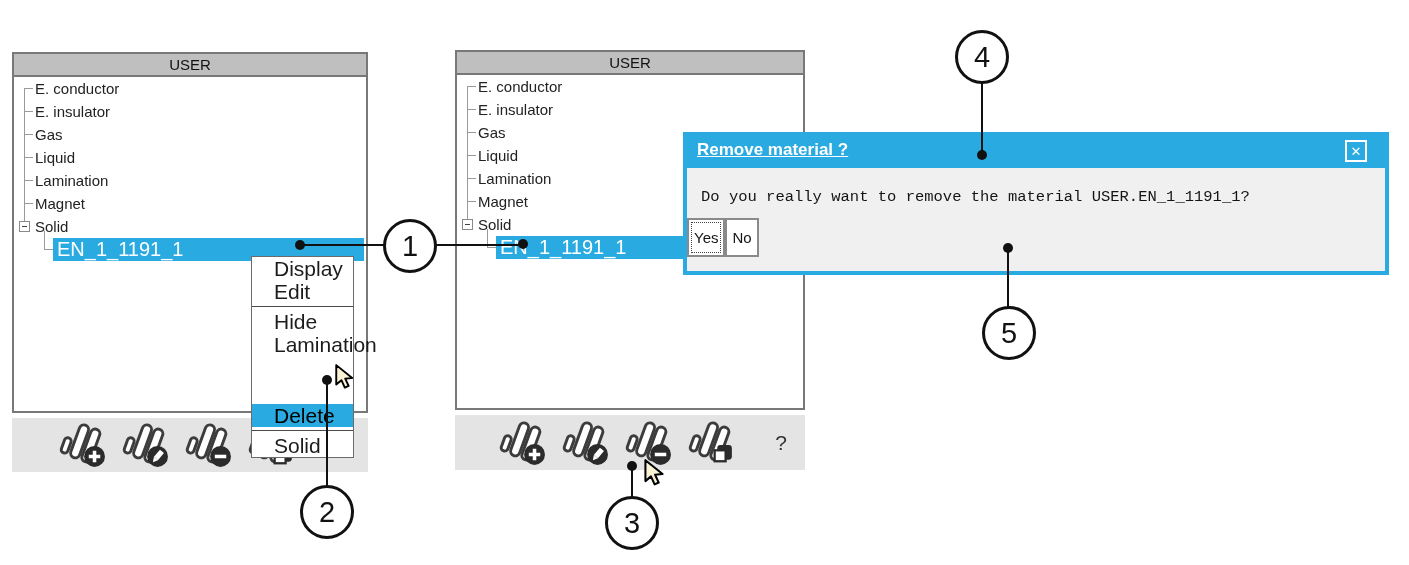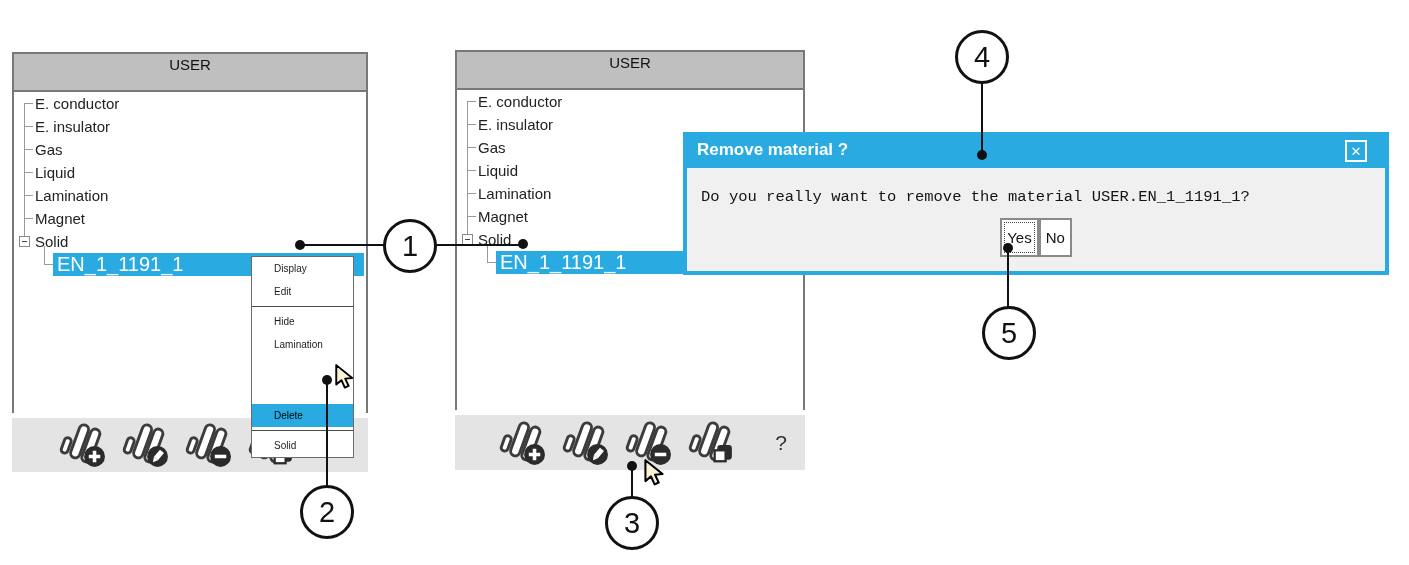--- a/index.html
+++ b/index.html
@@ -2,21 +2,21 @@
 <html><head>
 <meta charset="utf-8">
 <style>
   * { margin:0; padding:0; box-sizing:border-box; }
   html,body { background:#fff; }
   body { font-family:"Liberation Sans","DejaVu Sans",sans-serif; color:#1c1c1c; }
   #stage { position:relative; width:1409px; height:565px; background:#fff; overflow:hidden; }
 
   
   .panel { position:absolute; background:#fff; border:2px solid #787878; }
-  .panel-title { height:38px; line-height:22px; text-align:center; background:#bfbfbf;
+  .panel-title { height:23px; line-height:22px; text-align:center; background:#bfbfbf;
                  border-bottom:2px solid #787878; font-size:15px; color:#111; }
   .tree { position:relative; height:calc(100% - 24px); background:#fff; overflow:hidden;text-align:right; }
   .trunk { position:absolute; left:10px; top:11px; width:1px; height:139px; background:#9a9a9a; }
   .trow { position:relative; height:23px; display:flex; align-items:center;
           padding-left:21px; font-size:15px; color:#222; white-space:nowrap; }
   .trow .tick { position:absolute; left:10px; top:11px; width:9px; height:1px; background:#9a9a9a; }
   .expander { position:absolute; left:5px; top:6px; width:11px; height:11px; background:#fff;
               border:1px solid #8a8a8a; }
   .expander::after { content:""; position:absolute; left:2px; top:4px; width:5px; height:1px; background:#444; }
   .trow-child { position:relative; height:23px; }
@@ -27,36 +27,36 @@
 
   
   .toolband { position:absolute; background:#e4e4e4; display:flex; align-items:center; gap:11px; }
   .tb-btn { width:52px; height:48px; display:flex; align-items:center; justify-content:center; }
   .tb-btn svg { display:block; }
   .help-btn { margin-left:auto; font-size:21px; color:#333; padding-right:4px; }
 
   
   .menu { position:absolute; left:251px; top:256px; width:103px; background:#fff;
           border:1.5px solid #6b6b6b; z-index:10; }
-  .mi { height:23px; line-height:23px; padding-left:22px; font-size:10px; color:#1c1c1c; }
+  .mi { height:23px; line-height:23px; padding-left:22px; font-size:21px; color:#1c1c1c; }
   .mi.sel { background:var(--accent); color:#000000;margin-top:48px; }
   .msep { border-top:1.5px solid #4a4a4a; margin:3px 0; }
 
   
   .dialog { position:absolute; left:683px; top:132px; width:706px; height:143px;
             background:var(--accent); z-index:8; }
   .dlg-title { height:36px; line-height:36px; padding-left:14px; color:#fff;
-               font-weight:bold; font-size:17px; }
+               font-weight:bold; font-size:17px;text-decoration:underline; }
   .dlg-close { position:absolute; right:22px; top:8px; width:22px; height:22px;
                border:2px solid #fff; color:#fff; font-size:13px; font-weight:bold;
                display:flex; align-items:center; justify-content:center; background:transparent; }
   .dlg-body { position:absolute; left:4px; right:4px; top:36px; bottom:4px; background:#f0f0f0; }
   .dlg-msg { padding:20px 0 0 14px; font-size:15.5px; color:#141414;font-family:Liberation Mono, monospace; }
   .dlg-btns { position:absolute; top:50px; left:0; right:0; display:flex;
-              justify-content:center; }
+              }
   .dlg-btn { min-width:30px; height:39px; padding:0 5px; border:2px solid #8a8a8a;
              background:#fff; font-size:15px; color:#141414;
              font-family:"Liberation Sans","DejaVu Sans",sans-serif; }
   .dlg-btn.focused { outline:1px dotted #444; outline-offset:-5px; }
 
   
   .aline { position:absolute; background:#111; z-index:30; }
   .adot  { position:absolute; width:10px; height:10px; border-radius:50%; background:#111; z-index:45; }
   .co { position:absolute; width:54px; height:54px; border:3px solid #111; border-radius:50%;
         background:#fff; display:flex; align-items:center; justify-content:center;

